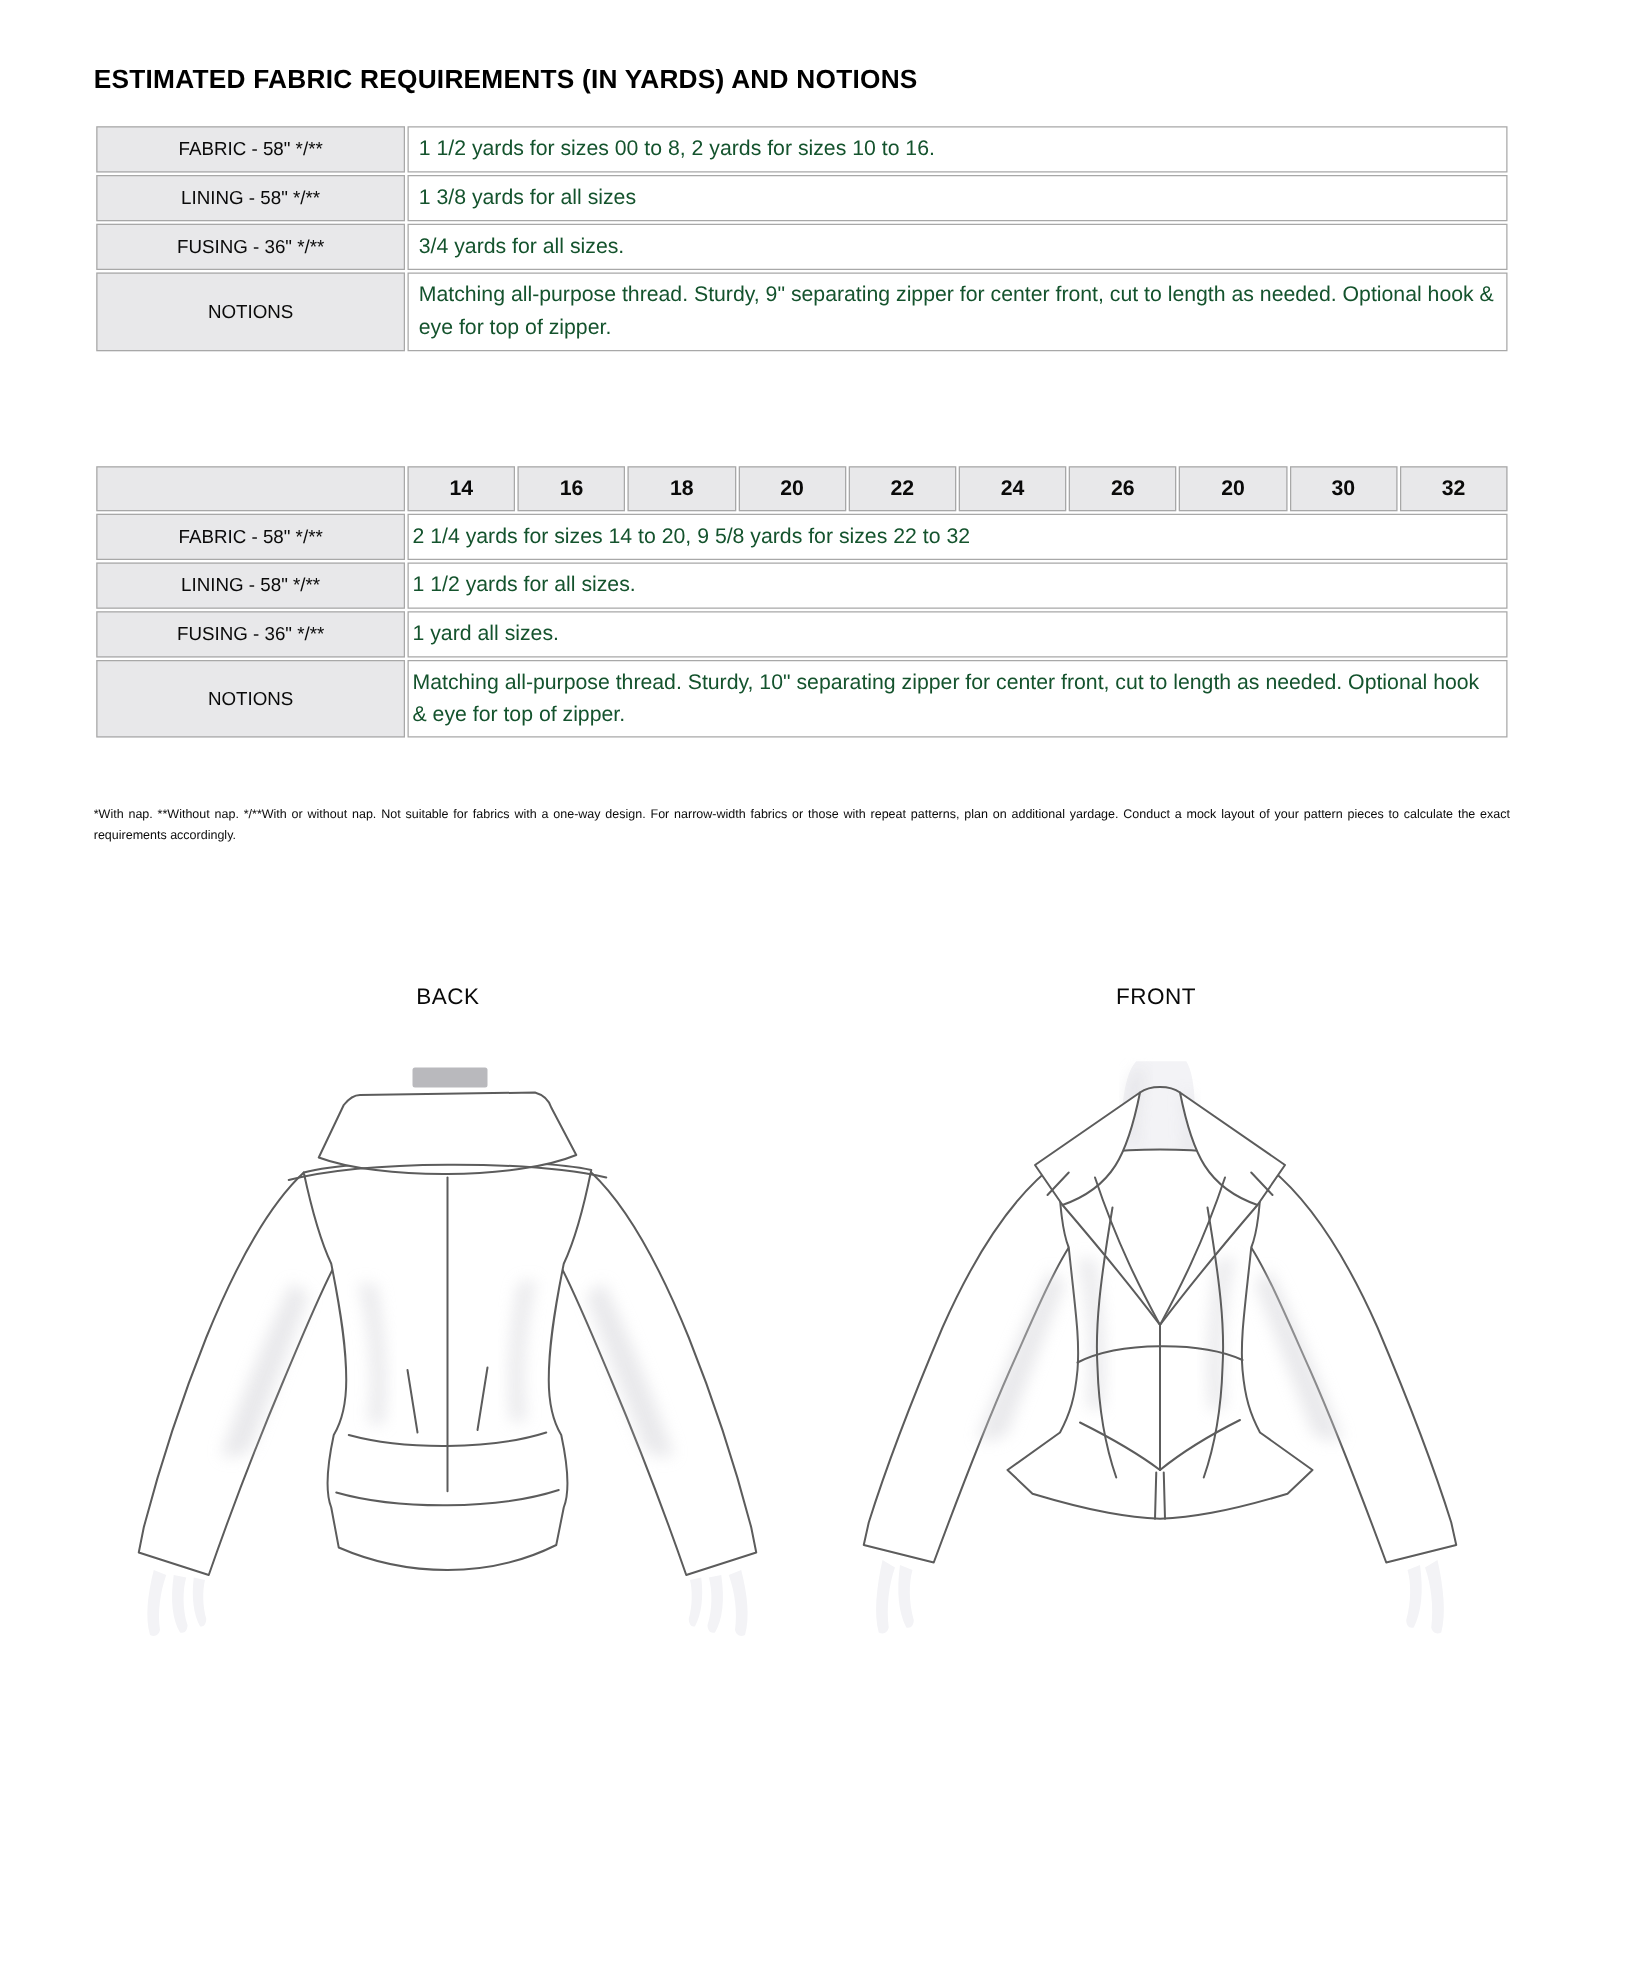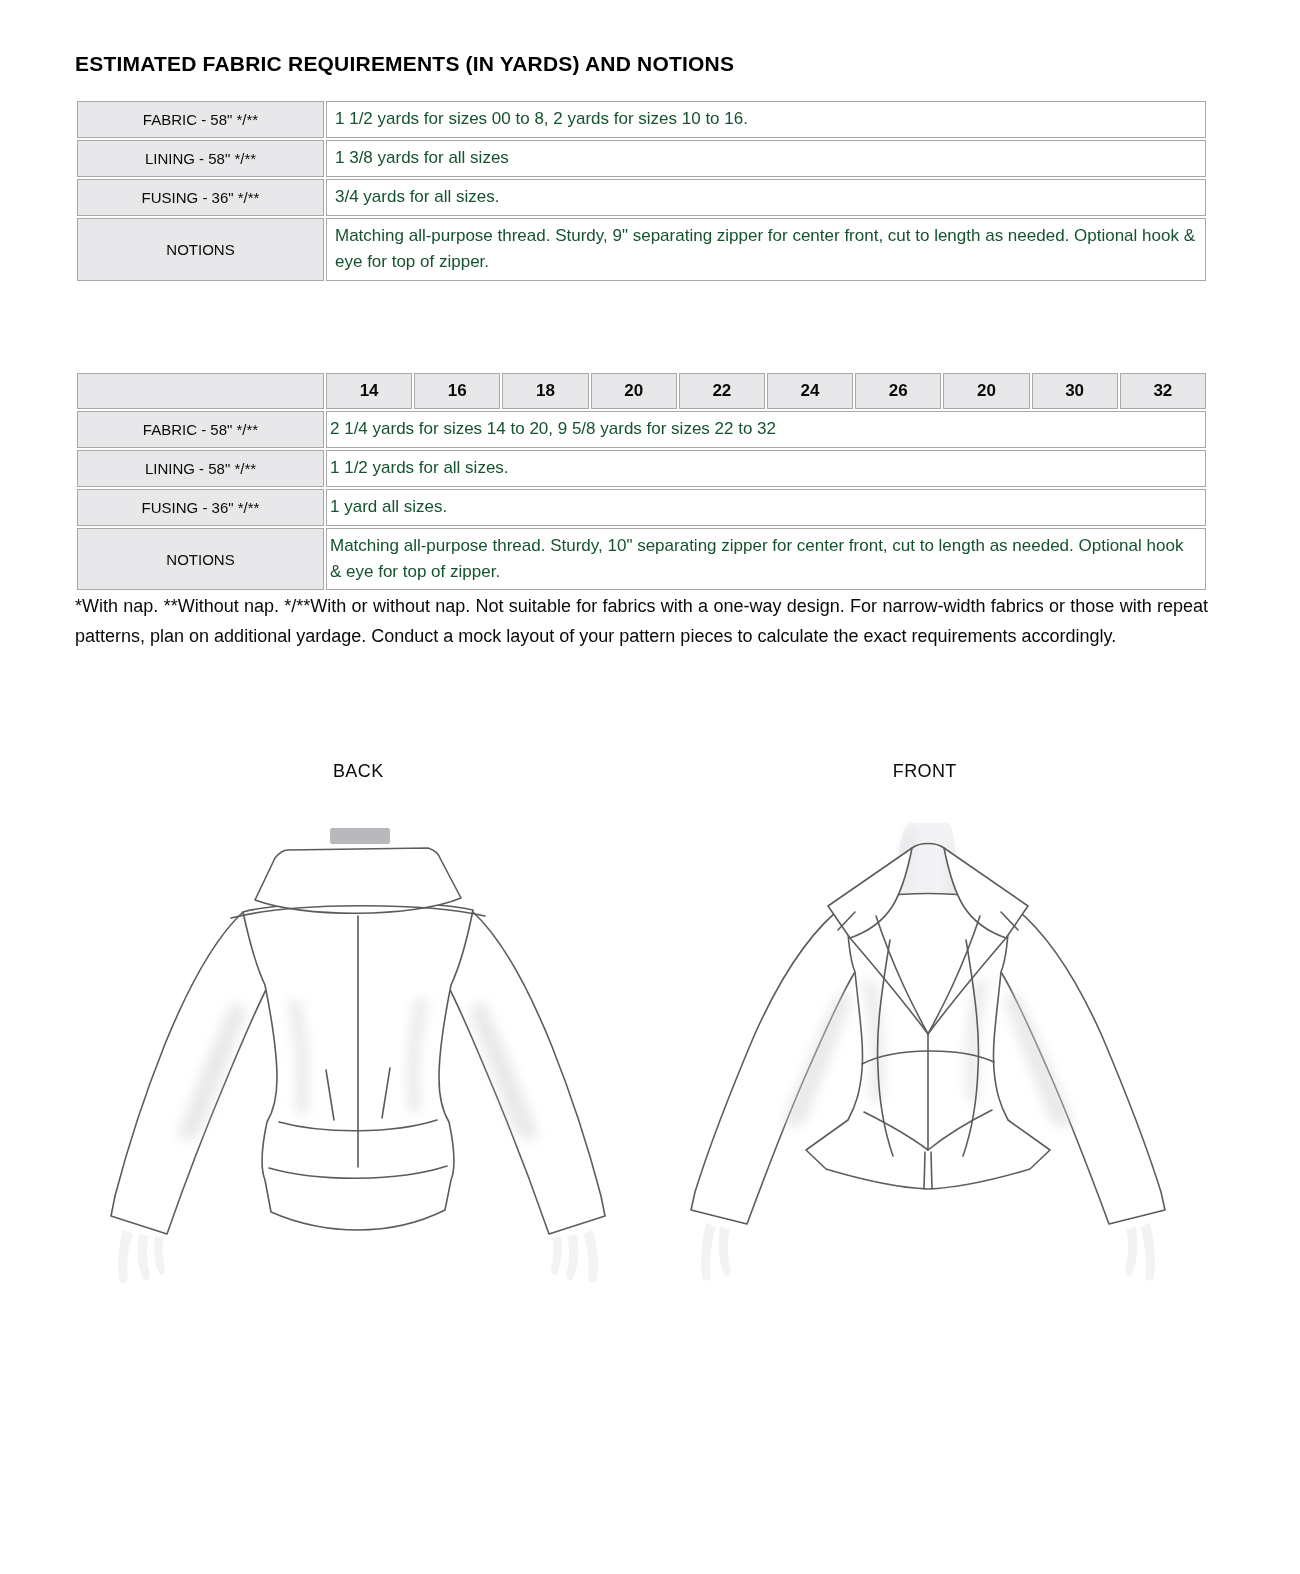--- a/index.html
+++ b/index.html
@@ -39,22 +39,23 @@
     font-size:15px; font-weight:normal; text-align:center;
     height:37px; color:#0a0a0a; padding:2px 4px;
   }
   td.rowval {
     background:#fff; font-size:17px; text-align:left;
     padding:4px 6px 4px 8px; line-height:1.55; color:#14532d;
   }
   table.t2 td.rowval { padding-left:3px; }
   td.notions-val { height:62px; }
   .footnote {
+    margin-top:52px;
     width:1133px;
-    font-size:18px; line-height:1.62;
+    font-size:10px; line-height:1.62;
     text-align:justify; color:#0a0a0a;
   }
   .figures {
     margin-top:110px;
     width:1133px;
     display:flex;
   }
   .figure { flex:1 1 50%; text-align:center; }
   .fig-label { font-size:18px; letter-spacing:.4px; color:#0a0a0a; }
   .fig-art { margin-top:38px; }

